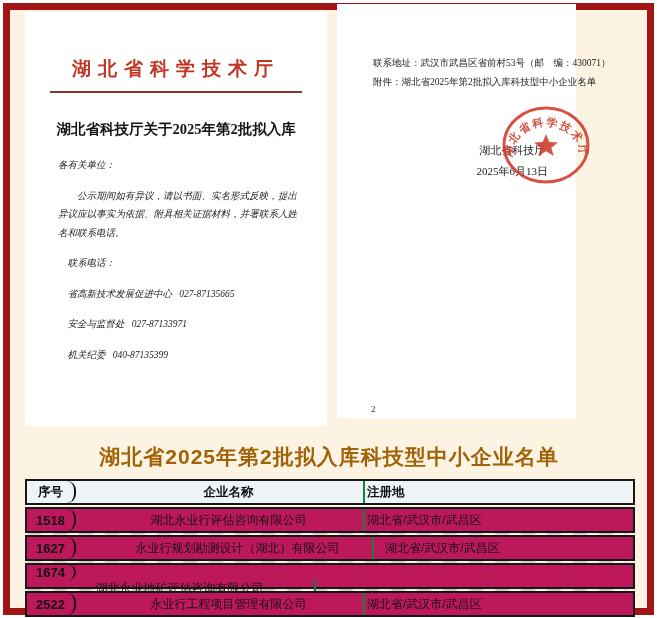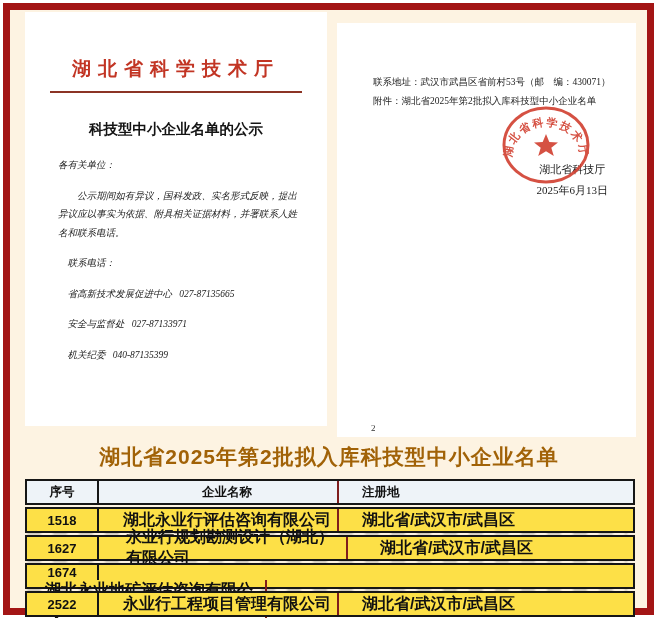--- a/index.html
+++ b/index.html
@@ -12,21 +12,21 @@
   .frame{
     position:absolute;left:3px;top:3px;right:3px;bottom:3px;
     border:7px solid #a31515;
     background:#fdf3e2;
     box-sizing:border-box;
   }
   .page{
     position:absolute;background:#ffffff;
   }
   .page-left{left:25px;top:12px;width:302px;height:414px;}
-  .page-right{left:337px;top:23px;width:299px;height:414px;}
+  .page-right{left:337px;top:4px;width:239px;height:414px;}
 
   
   .agency-head{
     margin-top:44px;text-align:center;
     color:#c23524;font-weight:bold;font-size:19px;letter-spacing:7px;
     font-family:"Liberation Serif","DejaVu Serif",serif;
   }
   .agency-rule{width:252px;height:2px;background:#8c3425;margin:9px auto 0 auto;}
   .doc-title{
     margin-top:24px;text-align:center;font-weight:bold;
@@ -48,50 +48,50 @@
   .page-num{position:absolute;left:34px;top:400px;font-size:9px;color:#333;}
 
   
   .table-title{
     position:absolute;left:25px;top:443px;width:608px;text-align:center;
     font-family:"Liberation Sans","DejaVu Sans",sans-serif;
     font-weight:bold;font-size:21px;color:#a16207;letter-spacing:1px;
   }
   .strip{
     position:absolute;left:25px;width:606px;height:22px;
-    border:2px solid #161616;background:#fde047;
+    border:2px solid #161616;background:#be185d;
     display:flex;align-items:stretch;
     font-family:"Liberation Sans","DejaVu Sans",sans-serif;
   }
   .strip.header{background:#eef3f8;}
-  .cell{display:flex;align-items:center;box-sizing:border-box;font-size:16px;color:#111;font-weight:bold;}
-  .c-no{width:72px;justify-content:center;border-right:2px solid #161616;font-weight:bold;font-size:13px;}
-  .c-name{width:240px;justify-content:center;border-right:2px solid #7f1d1d;padding-left:18px;}
-  .c-loc{width:243px;justify-content:flex-start;padding-left:23px;}
+  .cell{display:flex;align-items:center;box-sizing:border-box;font-size:12px;color:#111;}
+  .c-no{width:49px;justify-content:center;border-right:2px solid #161616;font-weight:bold;font-size:13px;border-radius:9px;}
+  .c-name{width:289px;justify-content:center;border-right:2px solid #15803d;padding-left:18px;}
+  .c-loc{width:243px;justify-content:flex-start;padding-left:2px;}
   .strip.header .cell{font-weight:bold;font-size:12.5px;}
   .ghost{
     position:absolute;left:27px;width:600px;height:4px;
     background:repeating-linear-gradient(90deg,rgba(120,120,120,.35) 0 14px,rgba(255,255,255,0) 14px 26px);
     filter:blur(1px);
   }
 </style>
 </head>
 <body>
 
 <div class="frame"></div>
 
 <div class="page page-left">
   <div class="agency-head">湖北省科学技术厅</div>
   <div class="agency-rule"></div>
   <div class="doc-title">
-    <div>科技型中小企业名单的公示</div>
+    <div>湖北省科技厅关于2025年第2批拟入库</div>
   </div>
   <div class="doc-body">
     <p>各有关单位：</p>
-    <p class="indent">公示期间如有异议，国科发政、实名形式反映，提出异议应以事实为依据、附具相关证据材料，并署联系人姓名和联系电话。</p>
+    <p class="indent">公示期间如有异议，请以书面、实名形式反映，提出异议应以事实为依据、附具相关证据材料，并署联系人姓名和联系电话。</p>
     <p class="contact-line">联系电话：</p>
     <p class="contact-line">
       <span>省高新技术发展促进中心</span>&nbsp;&nbsp;
       <span>027-87135665</span>
     </p>
     <p class="contact-line">
       <span>安全与监督处</span>&nbsp;&nbsp;
       <span>027-87133971</span>
     </p>
     <p class="contact-line">

